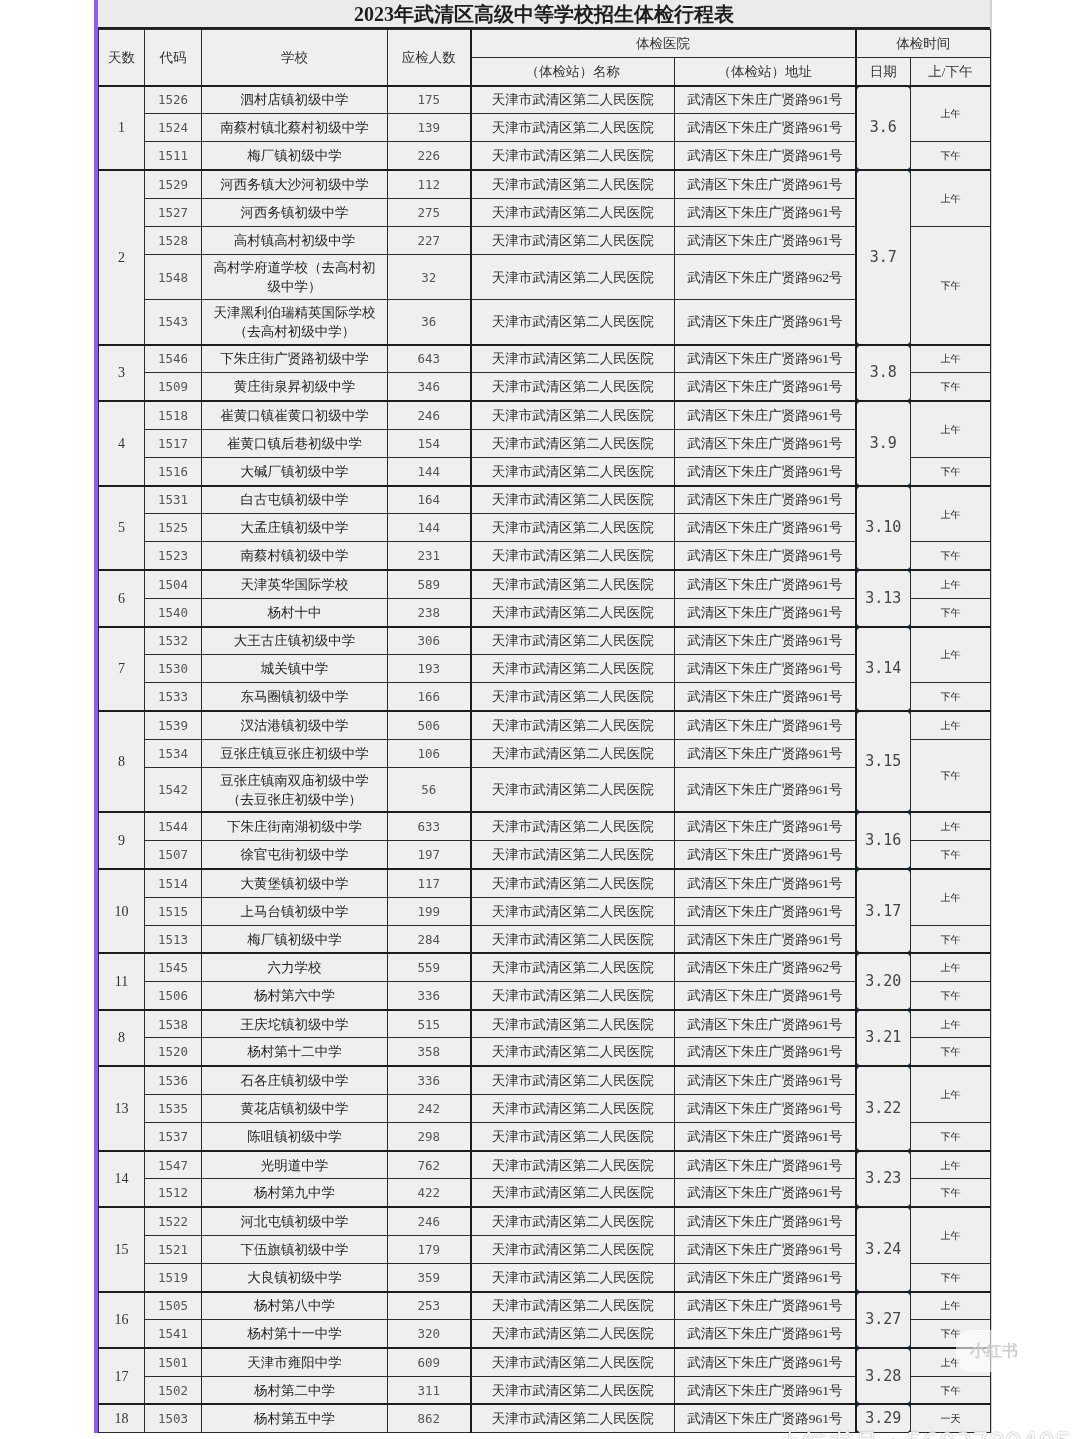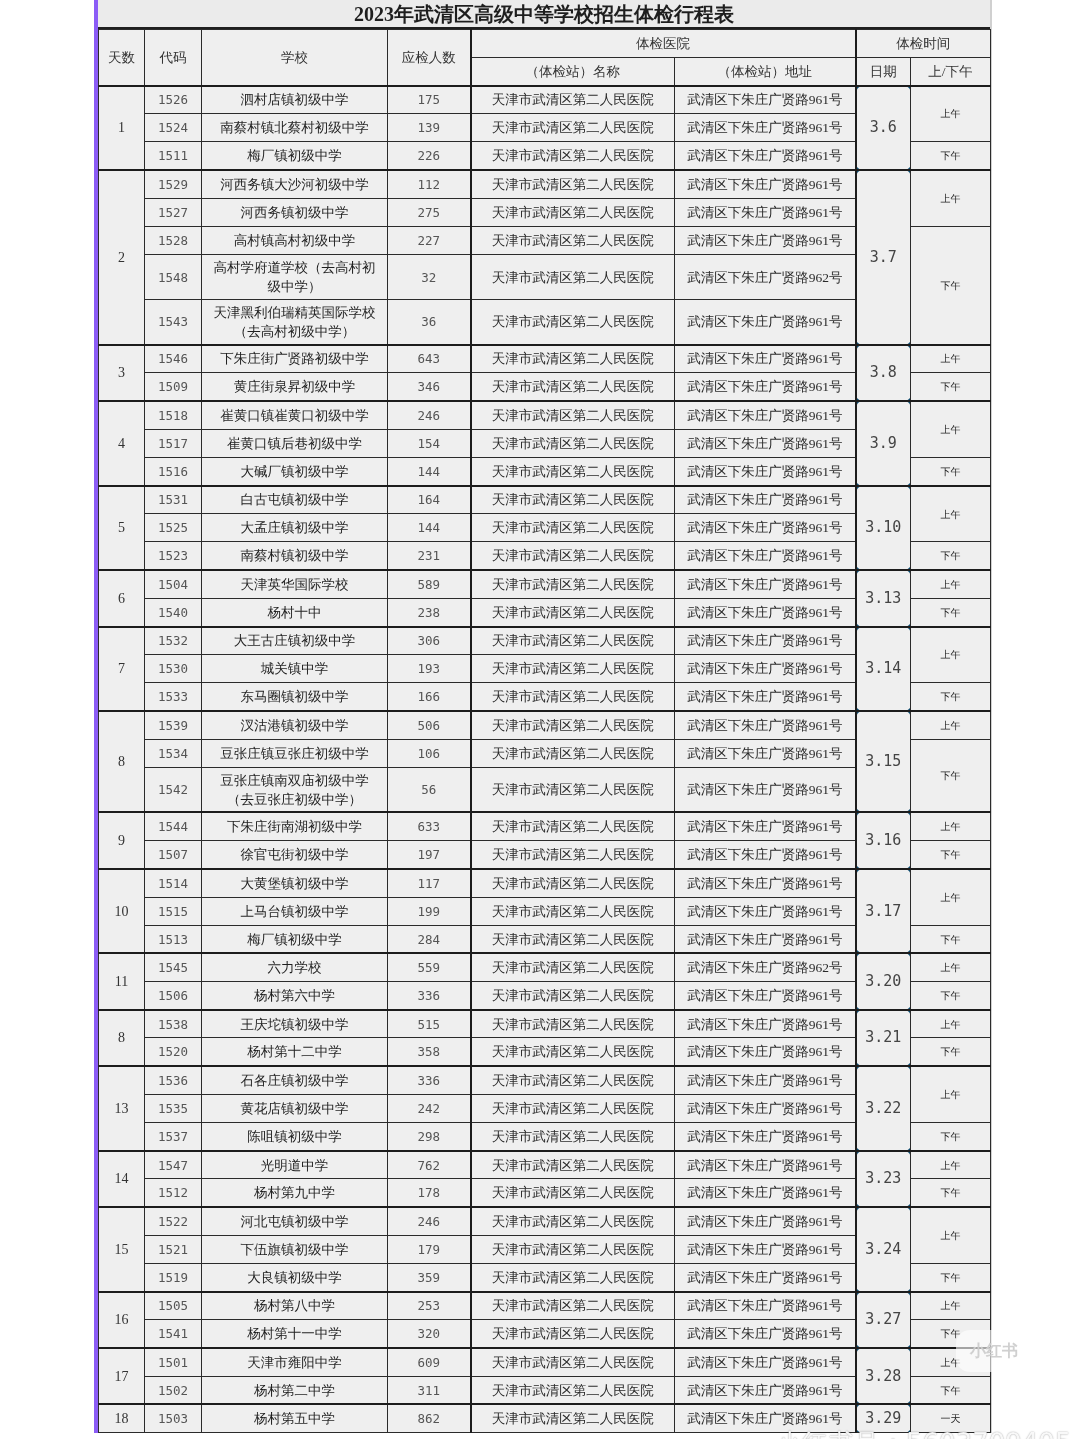--- a/index.html
+++ b/index.html
@@ -399,21 +399,21 @@
           <td class="school">光明道中学</td>
           <td class="num">762</td>
           <td class="station thick-left">天津市武清区第二人民医院</td>
           <td class="address">武清区下朱庄广贤路961号</td>
           <td class="date thick-left" rowspan="2">3.23</td>
           <td class="session">上午</td>
         </tr>
         <tr class="">
           <td class="num">1512</td>
           <td class="school">杨村第九中学</td>
-          <td class="num">178</td>
+          <td class="num">422</td>
           <td class="station thick-left">天津市武清区第二人民医院</td>
           <td class="address">武清区下朱庄广贤路961号</td>
           <td class="session">下午</td>
         </tr>
         <tr class="day-first">
           <td class="day" rowspan="3">15</td>
           <td class="num">1522</td>
           <td class="school">河北屯镇初级中学</td>
           <td class="num">246</td>
           <td class="station thick-left">天津市武清区第二人民医院</td>

